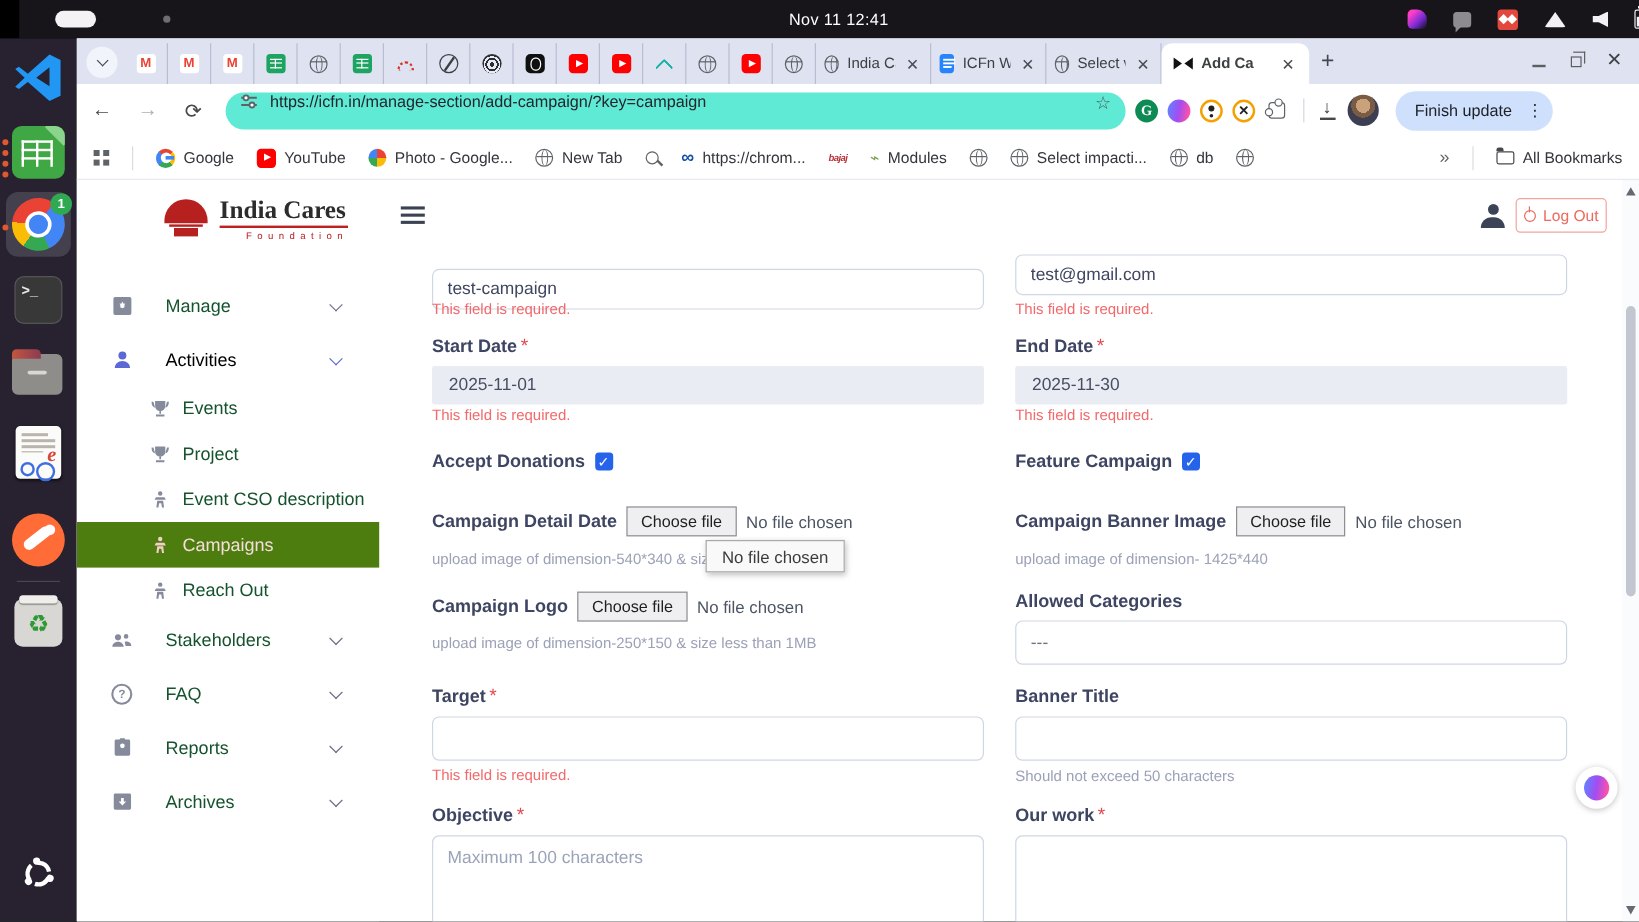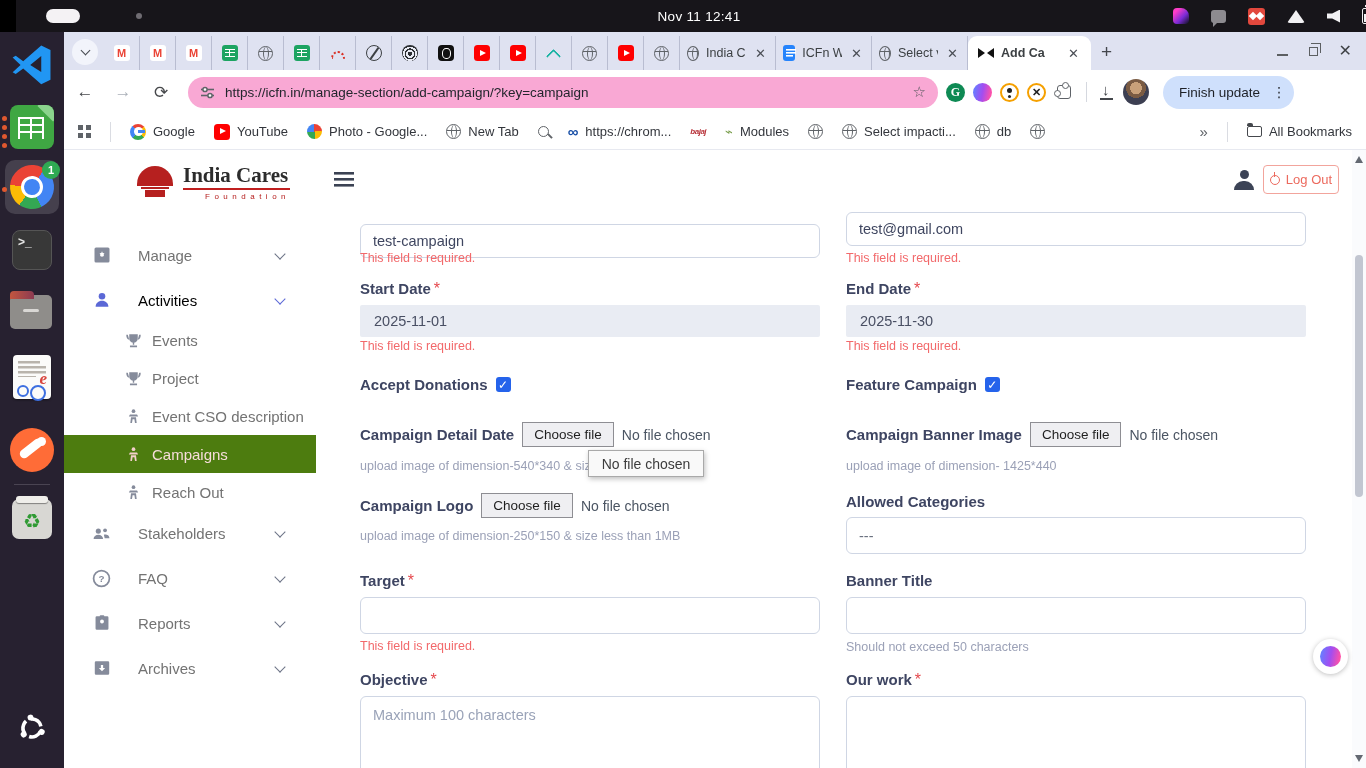--- a/index.html
+++ b/index.html
@@ -162,22 +162,22 @@
   .win-restore { width:9px; height:9px; border:1.6px solid #5c5f62; position:relative; }
   .win-restore::before { content:""; position:absolute; left:1.5px; top:-4.5px; width:9px; height:9px;
       border:1.6px solid #5c5f62; border-bottom:none; border-left:none; }
   .win-close { color:#3f4246; font-size:16px; line-height:1; }
 
   #toolbar { position:relative; width:1302px; height:44px; background:#fff;
              display:flex; align-items:center; padding:0 10px 0 6px; gap:8px; }
   .nav-ic { width:30px; height:30px; display:flex; align-items:center; justify-content:center;
             font-size:17px; color:#46484b; }
   .nav-ic.disabled { color:#aab0b8; }
-  #omnibox { flex:0 0 750px; height:31px; background:#f9a8d4; border-radius:16px;
-             display:flex; align-items:center; padding:0 12px; gap:10px; margin-left:4px; }
+  #omnibox { flex:0 0 750px; height:31px; background:#5eead4; border-radius:16px;
+             display:flex; padding:0 12px; gap:10px; margin-left:4px; }
   #omni-url { font-size:13.5px; color:#23262d; flex:1; white-space:nowrap; overflow:hidden; }
   .star { color:#54575c; font-size:15px; }
   .ext { width:20px; height:20px; display:flex; align-items:center; justify-content:center; }
   .ext-grammarly { width:19px; height:19px; border-radius:50%; background:#0e8a54; color:#fff;
                    font-weight:bold; font-size:12px; display:flex; align-items:center; justify-content:center;
                    font-family:"Liberation Serif",serif; }
   .ext-brain { width:19px; height:19px; border-radius:50%;
                background:linear-gradient(100deg,#6a7bff 10%,#a34df0 50%,#ff51a8 90%); }
   .ext-orange1 { width:19px; height:19px; border-radius:50%; border:2px solid #f5a000; position:relative; }
   .ext-orange1::after { content:""; position:absolute; left:5px; top:3px; width:5px; height:5px;
@@ -268,21 +268,21 @@
       border:1px solid #f2a49c; border-radius:4px; display:flex; align-items:center;
       justify-content:center; gap:6px; color:#ec6a5e; font-size:13px; background:#fff; }
   .power-ic { width:10px; height:10px; border:1.6px solid #ec6a5e; border-radius:50%; position:relative; }
   .power-ic::after { content:""; position:absolute; left:3px; top:-4px; width:1.6px; height:5px; background:#ec6a5e; }
 
   
   #sidebar { position:absolute; left:0; top:60px; width:252px; height:558px; background:#fff; }
   .side-row { position:absolute; left:0; width:252px; height:30px; display:flex; align-items:center; }
   .side-ic { position:absolute; left:28px; width:19px; height:19px; display:flex;
              align-items:center; justify-content:center; }
-  .side-label { position:absolute; left:74px; font-size:15px; color:#737373; white-space:nowrap; }
+  .side-label { position:absolute; left:74px; font-size:15px; color:#14532d; white-space:nowrap; }
   .side-chev { position:absolute; left:212px; width:8px; height:8px; border-right:1.7px solid #6c7386;
                border-bottom:1.7px solid #6c7386; transform:rotate(45deg); margin-top:-3px; }
   .sub .side-ic { left:60px; }
   .sub .side-label { left:88px; }
   .row-active .side-label { color:#000000; }
   .row-active .side-chev { border-color:#5b68d6; }
   #row-campaigns { height:38px; background:#4d7c0f; }
   #row-campaigns .side-label { color:#f6ddd9; }
   svg.gray { fill:#858b9b; } svg.blue { fill:#5b68d6; } svg.light { fill:#f3cfca; }
 

